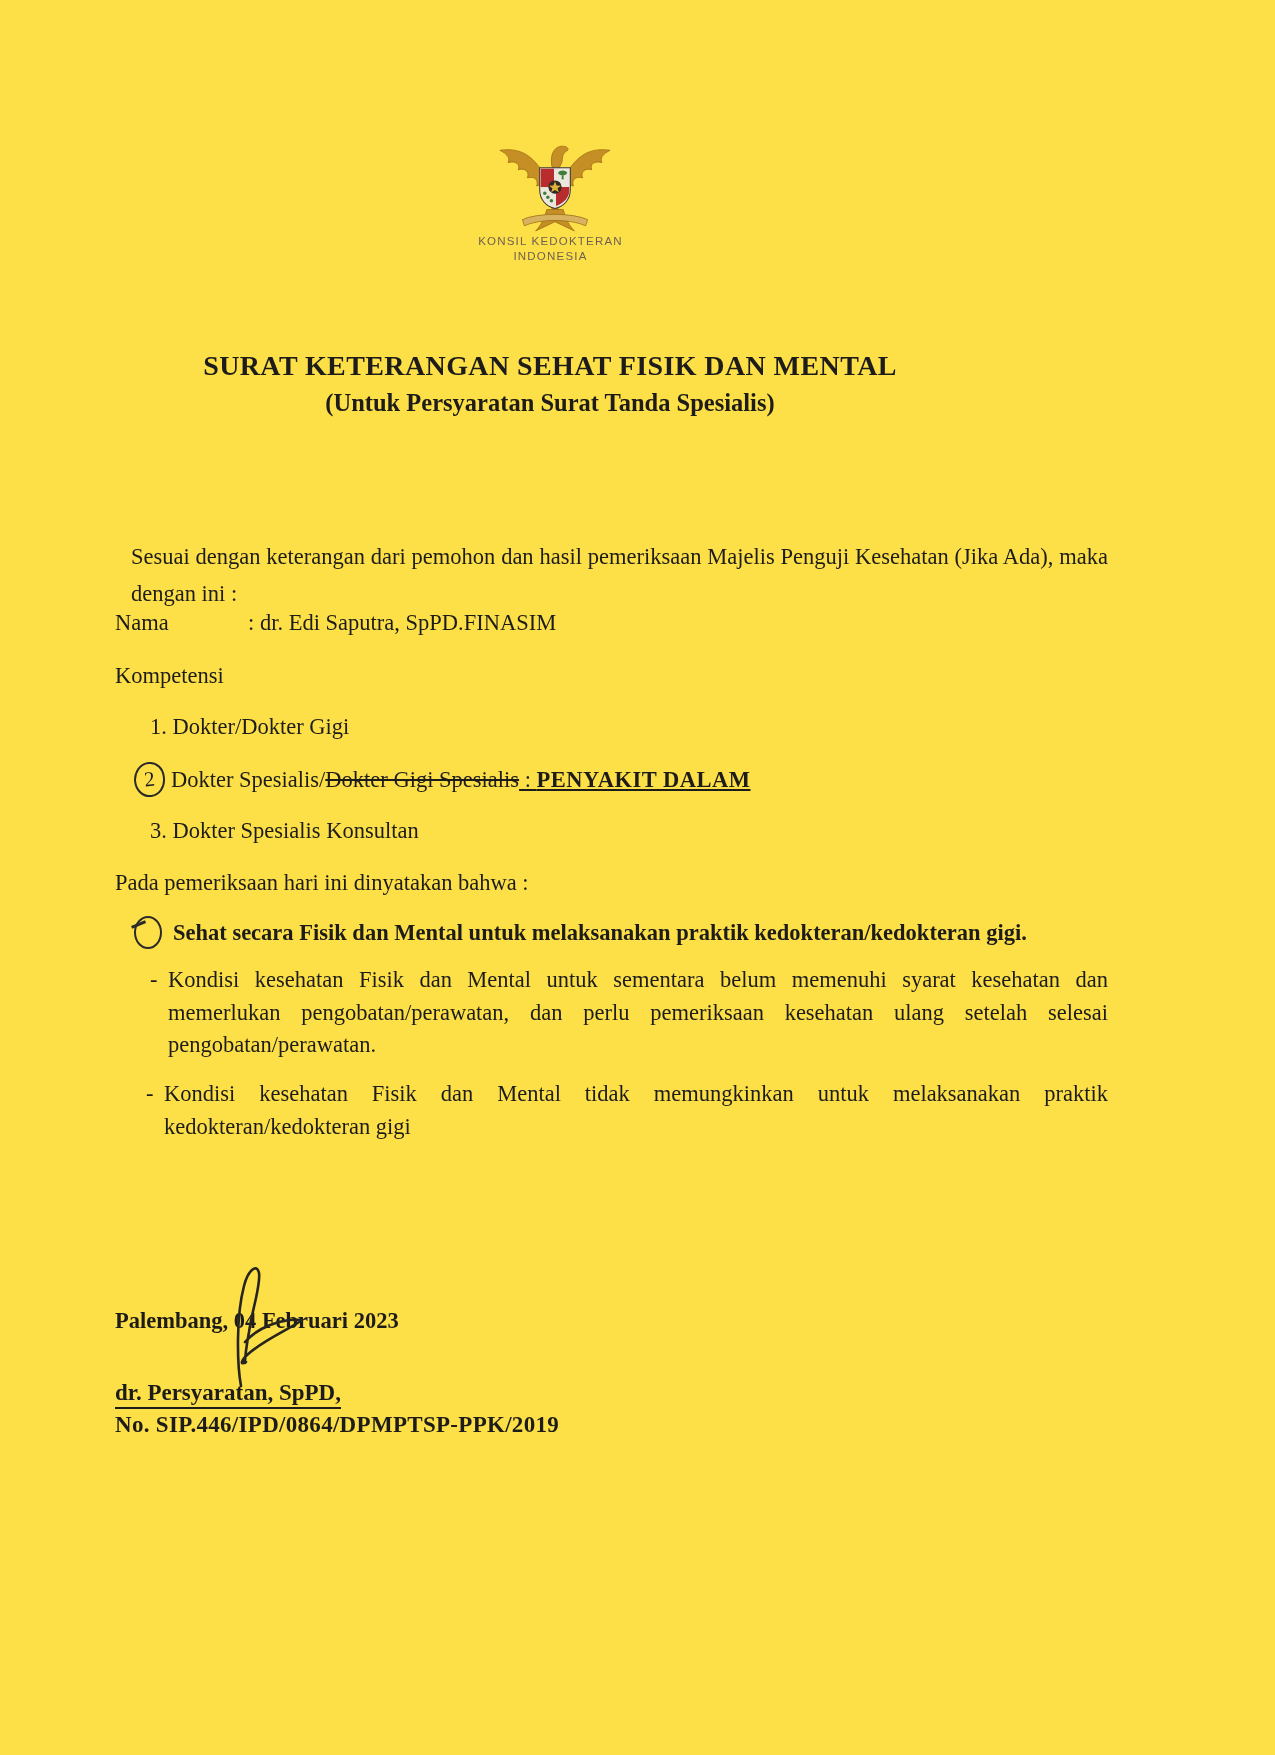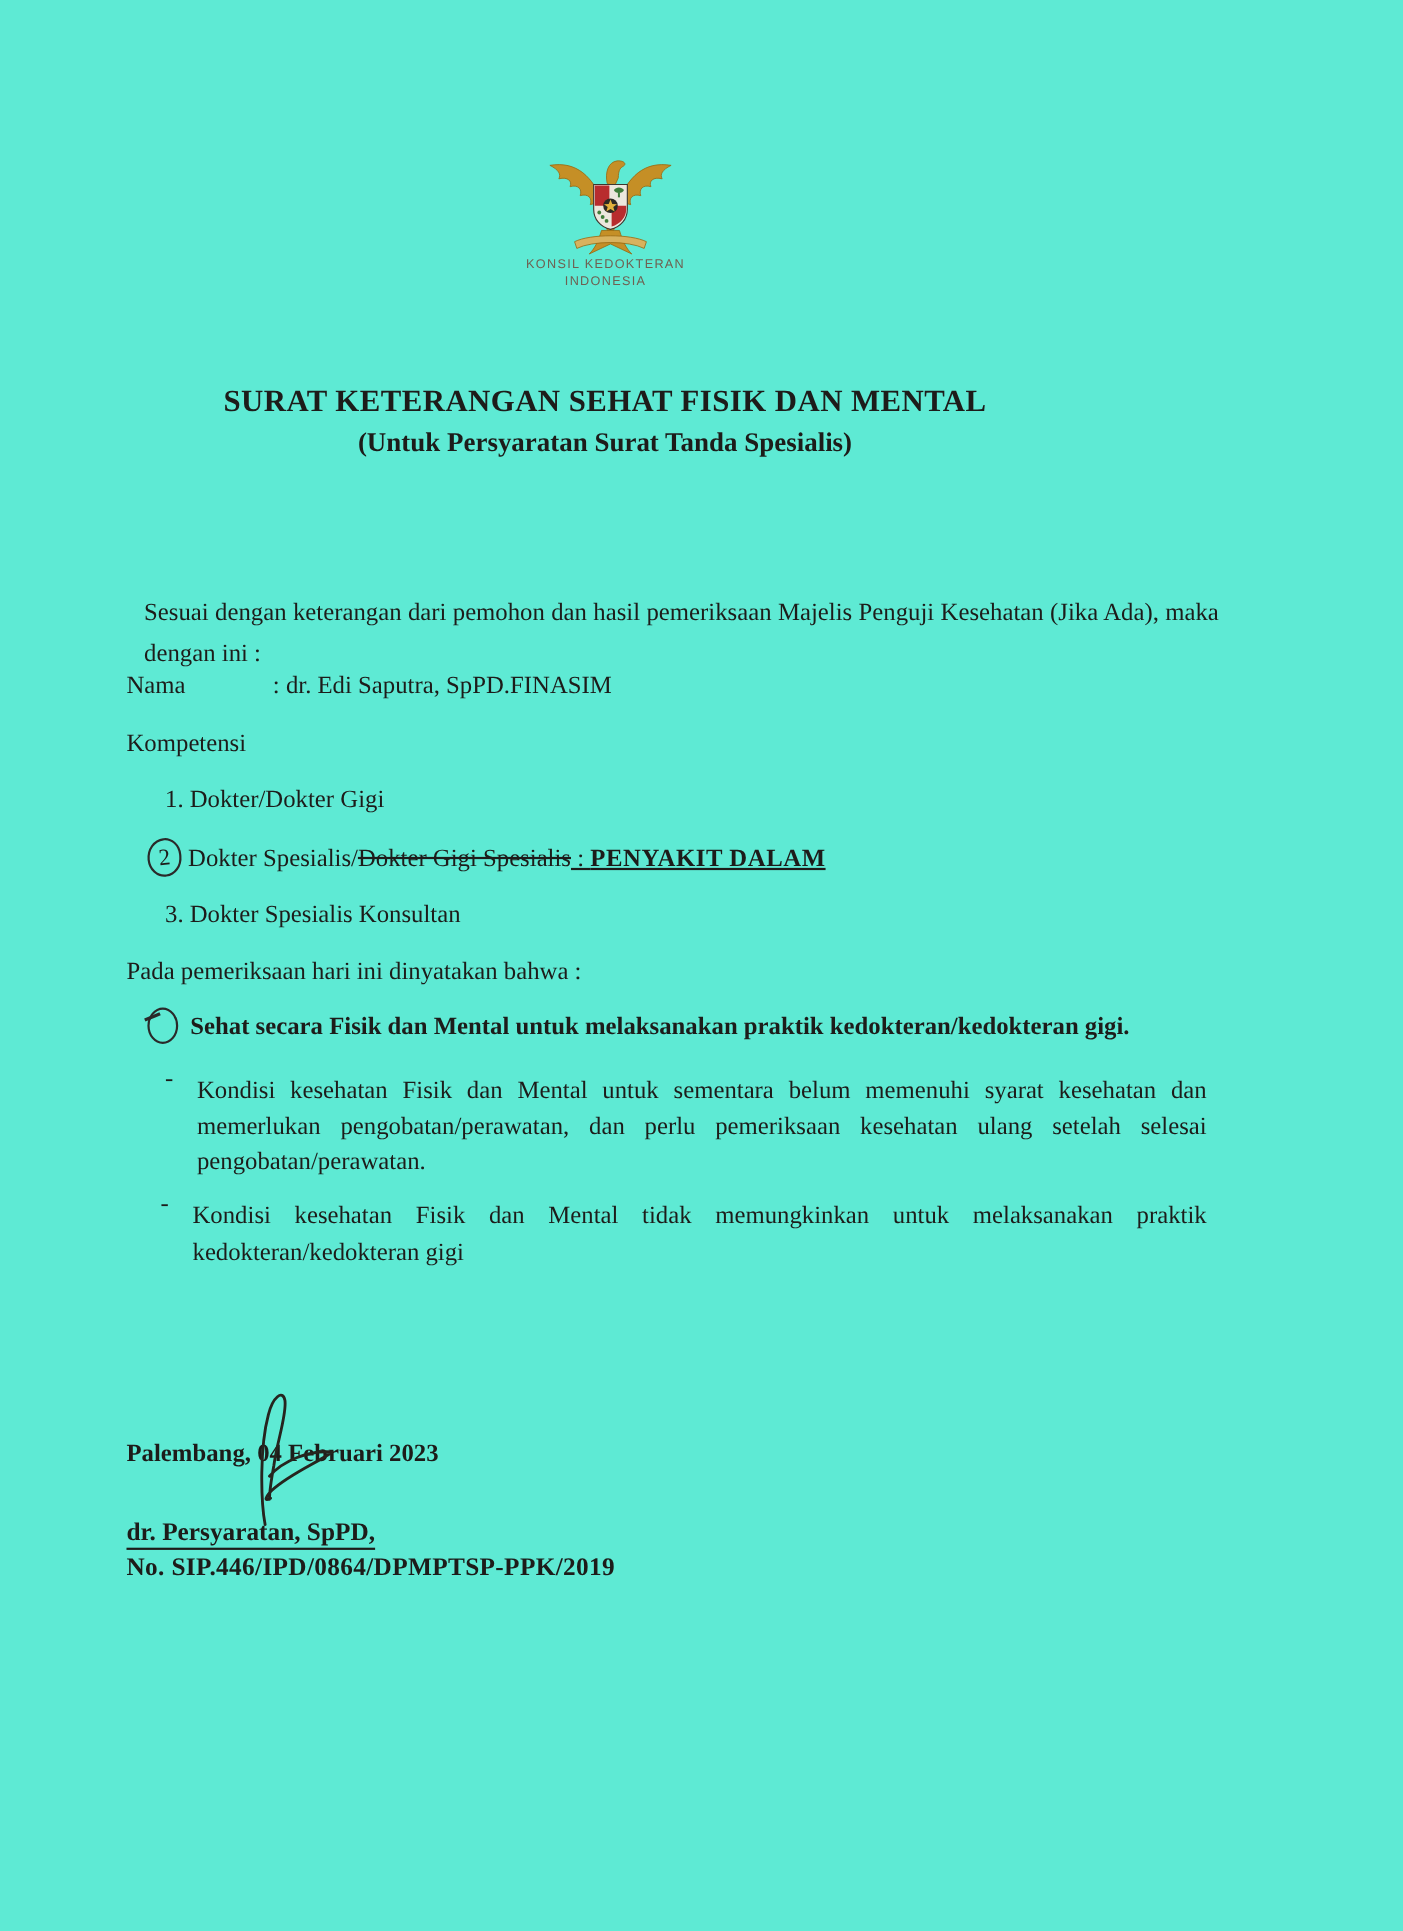--- a/index.html
+++ b/index.html
@@ -1,20 +1,20 @@
 <!DOCTYPE html>
 <html><head>
 <meta charset="utf-8">
 <style>
   html,body { margin:0; padding:0; background:#e8e8e8; }
   .page {
     position:relative;
     width:1275px; height:1755px;
     margin:0 auto;
-    background:#5eead4;
+    background:#fde047;
     font-family:"Liberation Serif", serif;
     color:#1d1c1a;
     overflow:hidden;
   }
   
   .logo-wrap { position:absolute; left:492px; top:134px; width:126px; text-align:center; }
   .org-name {
     position:absolute; left:418px; top:234px; width:265px;
     text-align:center;
     font-family:"Liberation Sans", sans-serif;
@@ -31,21 +31,21 @@
   .nama-row { position:absolute; left:115px; top:610px; }
   .nama-label { display:inline-block; width:133px; }
   .kompetensi { position:absolute; left:115px; top:663px; }
   .item-1 { position:absolute; left:150px; top:714px; }
   .item-2 { position:absolute; left:134px; top:762px; display:flex; align-items:center; }
   .item-3 { position:absolute; left:150px; top:818px; }
   .pada { position:absolute; left:115px; top:870px; }
   .opt-selected { position:absolute; left:134px; top:916px; font-weight:bold; display:flex; align-items:center; }
   .dash-para { position:absolute; display:flex; line-height:32.5px; }
   .dash-para .dash { flex:none; width:18px; }
-  .dash-para p { margin:11px; text-align:justify; }
+  .dash-para p { margin:0; text-align:justify; }
   .dash-1 { left:150px; top:964px; width:958px; }
   .dash-2 { left:146px; top:1078px; width:962px; }
   .place-date { position:absolute; left:115px; top:1308px;font-weight:bold; }
   .signature { position:absolute; left:205px; top:1258px; }
   .signer-name {
     position:absolute; left:115px; top:1380px;
     font-size:23px; font-weight:bold;
     border-bottom:2.5px solid #1d1c1a; padding-bottom:1px;
   }
   .signer-number { position:absolute; left:115px; top:1412px; font-size:23px; font-weight:bold; letter-spacing:0.3px; }

